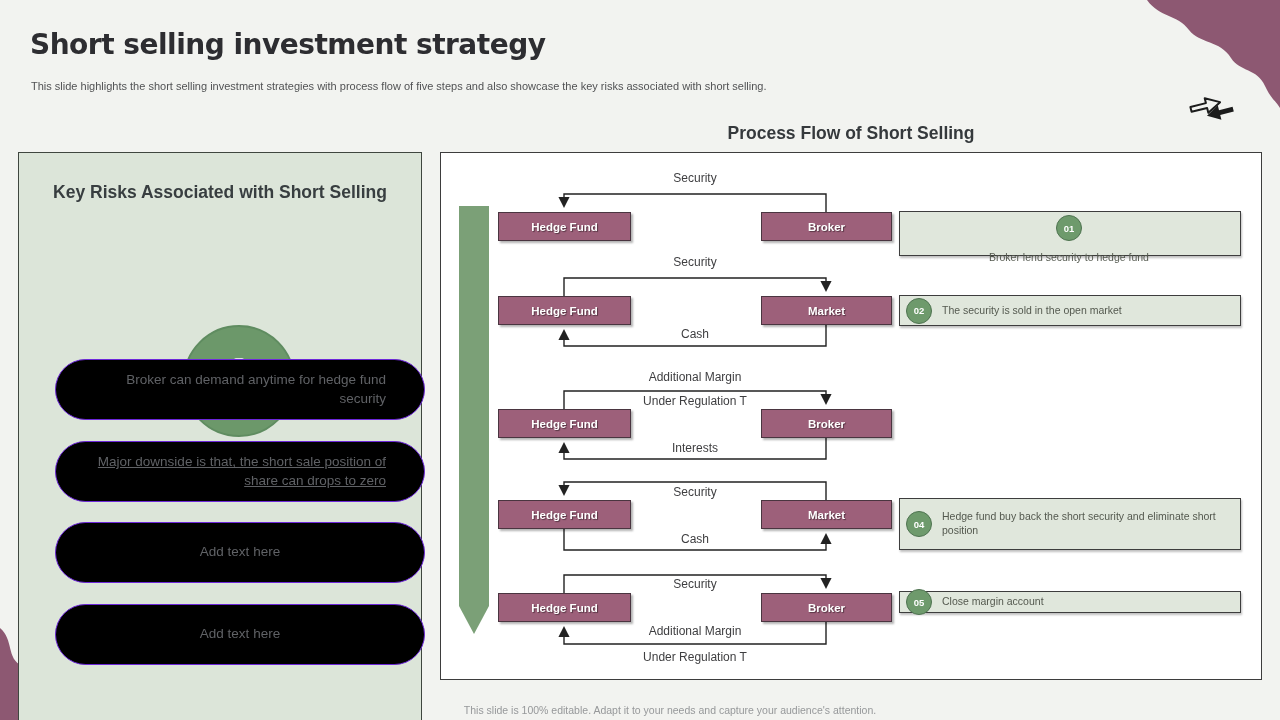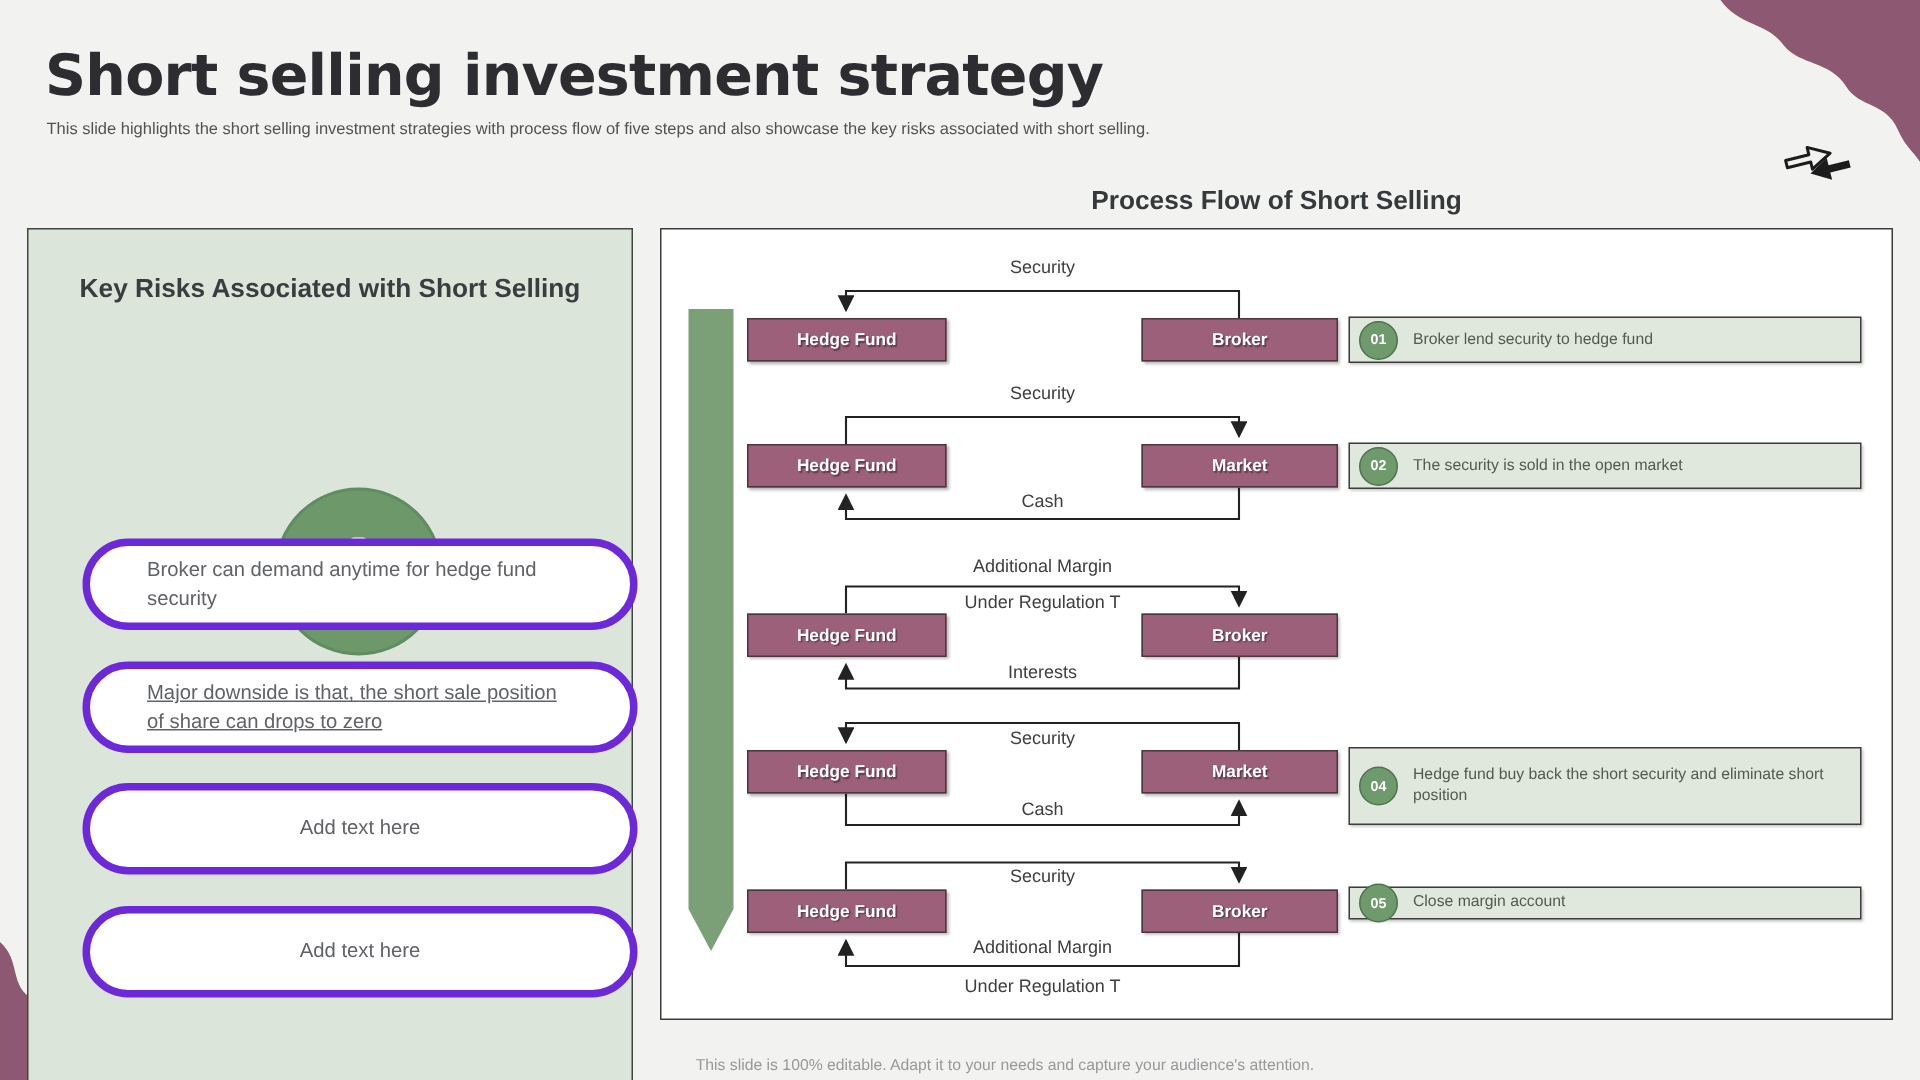--- a/index.html
+++ b/index.html
@@ -6,34 +6,34 @@
   body { width:1280px; height:720px; font-family:"Liberation Sans", sans-serif; }
   .slide { position:relative; width:1280px; height:720px; background:#f2f3f0; overflow:hidden; }
 
   
   .blob { position:absolute; pointer-events:none; }
   .blob.tr { top:0; right:0; }
   .blob.bl { bottom:0; left:0; }
 
   
   .title { position:absolute; left:30px; top:28px; font-family:"DejaVu Sans", sans-serif;
-           font-size:38px; font-weight:bold; color:#2d2d31; letter-spacing:-0.5px; }
+           font-size:28px; font-weight:bold; color:#2d2d31; letter-spacing:-0.5px; }
   .subtitle { position:absolute; left:31px; top:80px; font-size:11px; color:#515254; }
   .swap-arrows { position:absolute; left:1188px; top:88px; }
 
   
   .left-panel { position:absolute; left:18px; top:152px; width:404px; height:588px;
                 background:#dce5d9; border:1px solid #3f463f; }
   .left-panel h2 { text-align:center; margin-top:29px; font-size:17.5px; font-weight:bold; color:#383e40; }
   .risk-circle { position:absolute; left:164px; top:172px; width:112px; height:112px;
                  border-radius:50%; background:#6c986a; border:2px solid #5f8c60;
                  display:flex; align-items:center; justify-content:center; }
-  .pill { position:absolute; left:36px; width:370px; height:61px; background:#ffffff;
-          border:5px solid #6d28d9; border-radius:31px; display:flex; align-items:center;
-          justify-content:center; text-align:left; font-size:13.5px; color:#606266;
+  .pill { position:absolute; left:36px; width:370px; height:61px; background:#000000;
+          border:1px solid #6d28d9; border-radius:31px; display:flex; align-items:center;
+          justify-content:center; text-align:right; font-size:13.5px; color:#606266;
           line-height:1.35; padding:0 38px; }
   .pill.p1 { top:206px; } .pill.p2 { top:288px;text-decoration:underline; } .pill.p3 { top:369px; } .pill.p4 { top:451px; }
 
   
   .flow-title { position:absolute; left:440px; top:123px; width:822px; text-align:center;
                 font-size:17.5px; font-weight:bold; color:#35393c; }
   .right-panel { position:absolute; left:440px; top:152px; width:822px; height:528px;
                  background:#ffffff; border:1px solid #3d3d3d; }
   .vbar { position:absolute; left:18px; top:53px; width:30px; height:400px; background:#7ba077; }
   .vbar-tip { position:absolute; left:18px; top:453px; width:0; height:0;
@@ -52,21 +52,21 @@
   .flow-label { position:absolute; left:254px; transform:translateX(-50%);
                 font-size:12px; color:#3e3e40; white-space:nowrap; background:transparent; }
 
   .step { position:absolute; left:458px; width:342px; background:#e0e7dc; border:1px solid #3d3d3d;
           display:flex; align-items:center; gap:10px; padding:3px 8px 3px 6px;
           box-shadow:1px 1.5px 2px rgba(0,0,0,.25); }
   .step .num { flex:0 0 26px; width:26px; height:26px; border-radius:50%; background:#6e9a6c;
                border:1px solid #4e7350; color:#fff; font-size:9.5px; font-weight:bold;
                display:flex; align-items:center; justify-content:center; }
   .step .txt { font-size:10.5px; color:#54594f; line-height:1.3; }
-  .step.s1 { top:58px;  height:31px; }
+  .step.s1 { top:58px;  height:45px;flex-direction:column; }
   .step.s2 { top:142px; height:31px; }
   .step.s3 { top:254px; height:36px; }
   .step.s4 { top:345px; height:52px; }
   .step.s5 { top:438px; height:22px; }
 
   .footer { position:absolute; left:400px; top:704px; width:540px; text-align:center;
             font-size:10.5px; color:#96989a; }
 </style>
 </head>
 <body>

